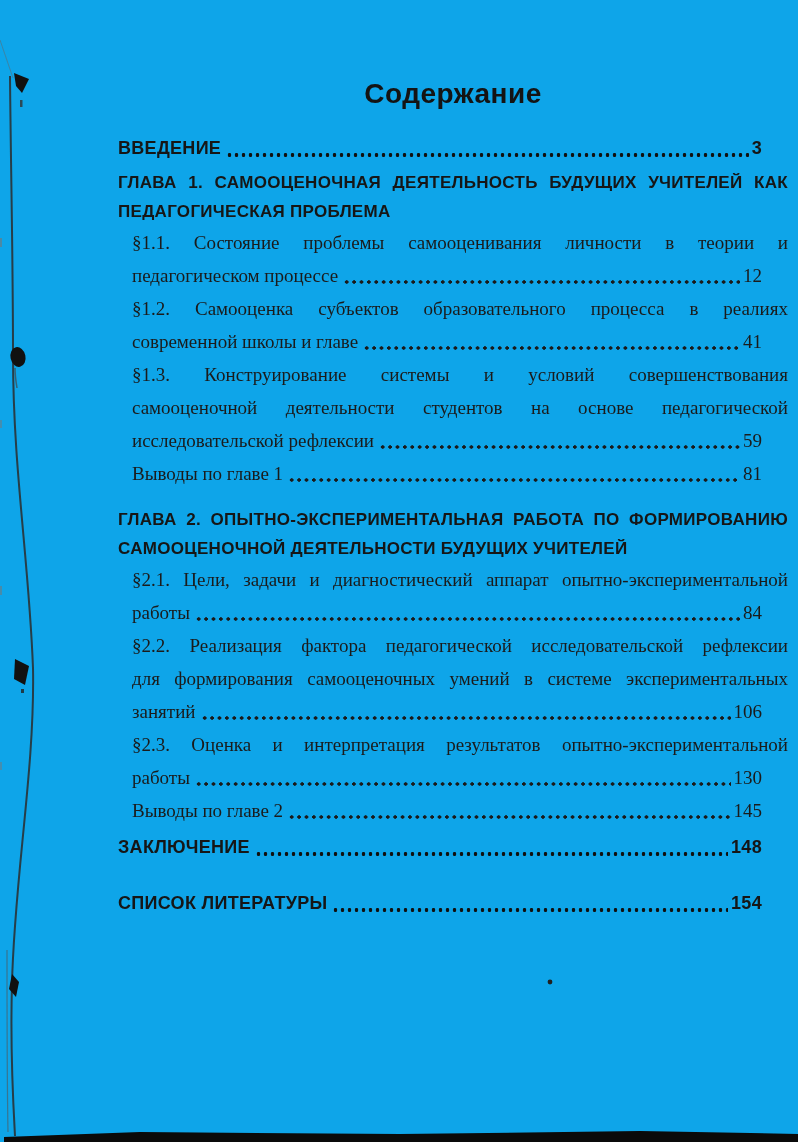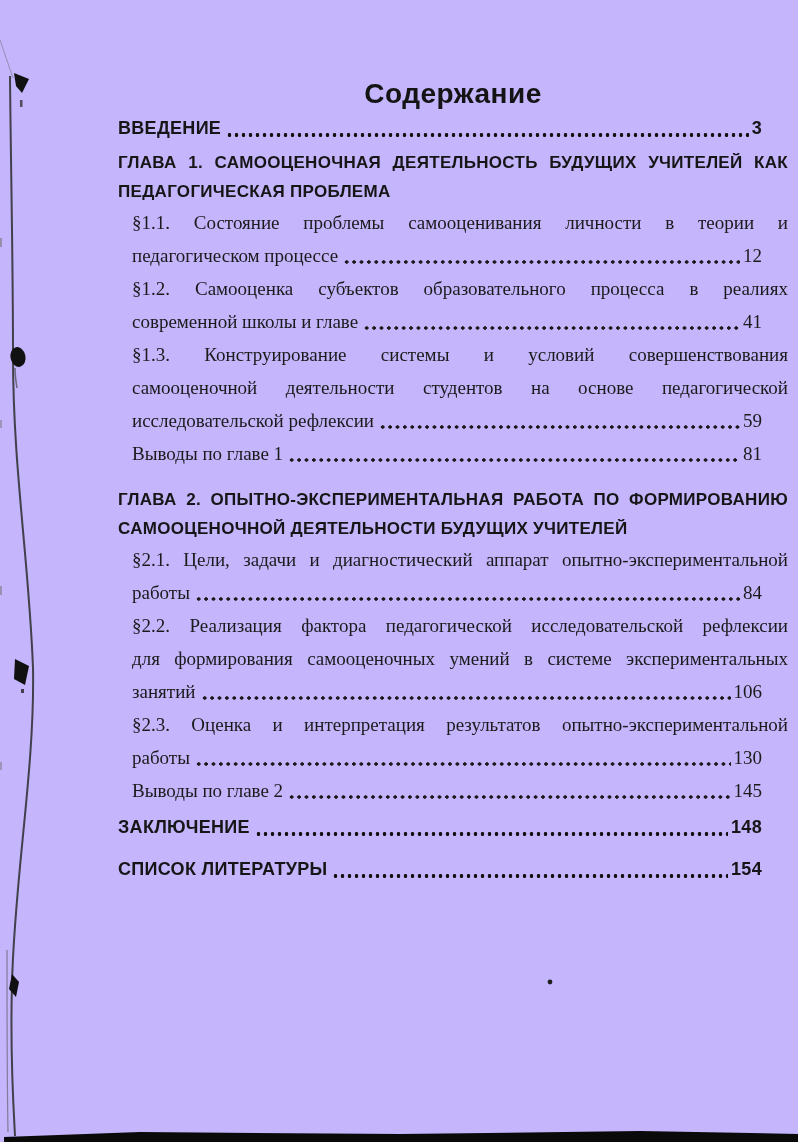--- a/index.html
+++ b/index.html
@@ -1,20 +1,20 @@
 <!DOCTYPE html>
 <html lang="ru"><head>
 <meta charset="utf-8">
 <style>
   html,body { margin:0; padding:0; background:#e8e8e8; }
   .page {
     position:relative;
     width:798px; height:1142px;
     margin:0 auto;
-    background:#c4b5fd;
+    background:#0ea5e9;
     overflow:hidden;
     color:#1b1b1b;
     font-family:"Liberation Serif", serif;
   }
   .content {
     position:absolute;
     left:118px; top:0;
     width:670px;
   }
   .doc-title {
@@ -65,25 +65,25 @@
   
   .para {
     font:19px/33px "Liberation Serif", serif;
   }
   .para .jline {
     padding-left:14px;
     text-align:justify;
     text-align-last:justify;
   }
   
-  #e-vvedenie { }
+  #e-vvedenie { margin-top:20px; }
   #e-glava1  { margin-top:3px; }
   #e-glava2  { margin-top:15px; }
   #e-zakl    { margin-top:4px; }
-  #e-spisok  { margin-top:9px; }
+  #e-spisok  { margin-top:23px; }
   .artifacts {
     position:absolute; left:0; top:0;
     width:798px; height:1142px;
     pointer-events:none;
   }
 </style>
 </head>
 <body>
 
 <div class="page">

